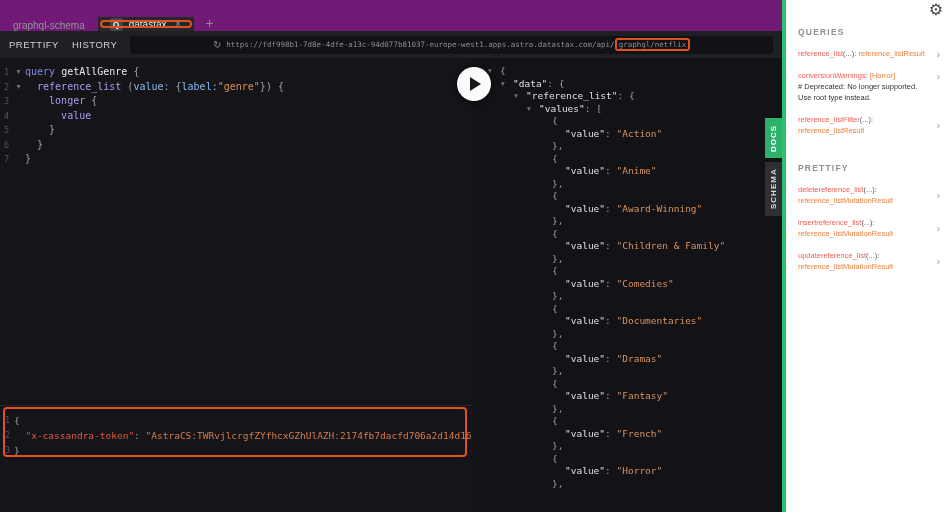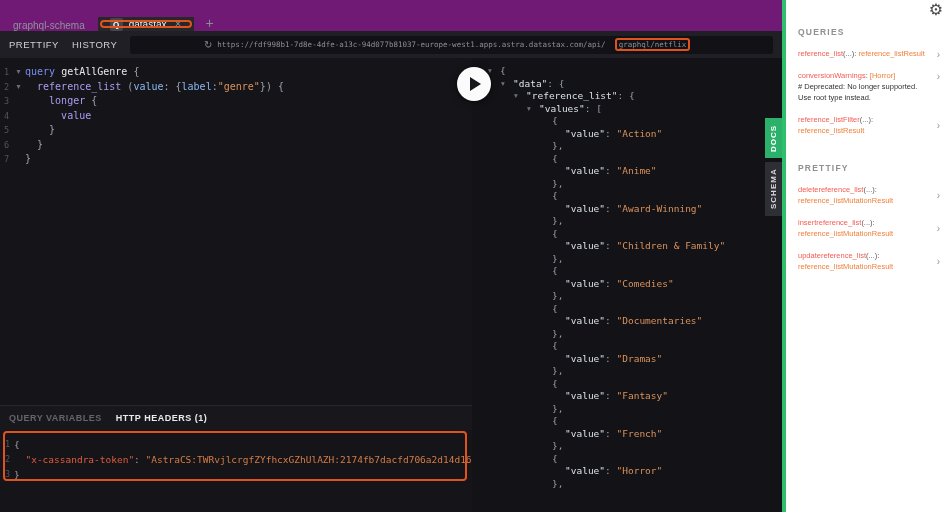--- a/index.html
+++ b/index.html
@@ -15,21 +15,21 @@
   .tab-badge{width:13px;height:13px;background:#45454d;color:#fff;font-size:8px;font-weight:bold;display:flex;align-items:center;justify-content:center;border-radius:2px;flex:none}
   .tab-close{color:#8a8d93;font-size:12px;margin-left:2px}
   .ann-box{position:absolute;left:2px;top:3px;right:2px;bottom:3px;border:2px solid #e0531c;border-radius:4px;pointer-events:none}
   .new-tab{display:flex;align-items:center;padding:0 12px;color:#8a8d93;font-size:14px;cursor:pointer}
 
   .toolbar{height:27px;background:#1f1f25;display:flex;align-items:center;padding:0 9px;gap:13px;flex:none}
   .tool-btn{font-size:9.5px;font-weight:normal;letter-spacing:.5px;color:#cdd0d5;cursor:pointer;white-space:nowrap}
   .urlbox{flex:1;height:18px;background:#111116;border-radius:3px;display:flex;align-items:center;justify-content:center;gap:5px;overflow:hidden;cursor:text}
   .reload-icon{color:#85888e;font-size:10px;flex:none}
   .url-text{font-family:"DejaVu Sans Mono",monospace;font-size:7.5px;color:#8d9096;white-space:nowrap}
-  .url-hl{display:inline-block;border:2px solid #e0531c;border-radius:3px;padding:0 2px;margin:-3px 9px}
+  .url-hl{display:inline-block;border:2px solid #e0531c;border-radius:3px;padding:0 2px;margin:-3px 0}
 
   .main{flex:1;display:flex;position:relative;min-height:0}
 
   
   .editor-pane{width:472px;background:#141419;position:relative;padding-top:7px;flex:none;cursor:text}
   .ed-line{display:flex;height:14.5px;line-height:14.5px;font-family:"DejaVu Sans Mono",monospace;font-size:10px}
   .ln-num{width:12px;flex:none;color:#53535c;font-size:8.5px;padding-left:4px}
   .ln-fold{width:13px;flex:none;color:#6d6d77;font-size:8px;text-align:center;font-family:"DejaVu Sans",sans-serif}
   .ln-code{white-space:pre}
   .t-kw{color:#7a8cf0}.t-op{color:#e6e8eb}.t-fld{color:#a89df0}.t-arg{color:#8ab8ee}
@@ -139,24 +139,20 @@
               <span class="ln-code"><span class="t-pun">  }</span></span>
             </div>
             <div class="ed-line">
               <span class="ln-num">7</span>
               <span class="ln-fold"></span>
               <span class="ln-code"><span class="t-pun">}</span></span>
             </div>
           </div>
 
         <div class="bottom-panel">
-          <div class="bp-tabs">
-            <span class="bp-tab dim">QUERY VARIABLES</span>
-            <span class="bp-tab active">HTTP HEADERS (1)</span>
-          </div>
           <div class="bp-code">
             <div>
                 <div class="hd-line">
                   <span class="ln-num">1</span>
                   <span class="ln-code"><span class="t-pun">{</span></span>
                 </div>
                 <div class="hd-line">
                   <span class="ln-num">2</span>
                   <span class="ln-code"><span class="t-hkey">  "x-cassandra-token"</span><span class="t-pun">: </span><span class="t-hstr">"AstraCS:TWRvjlcrgfZYfhcxGZhUlAZH:2174fb7dacfd706a2d14d16870602201</span></span>
                 </div>

